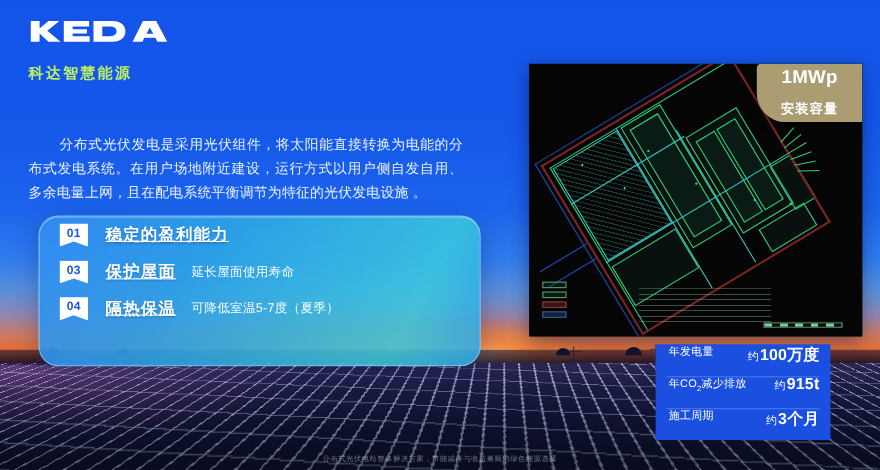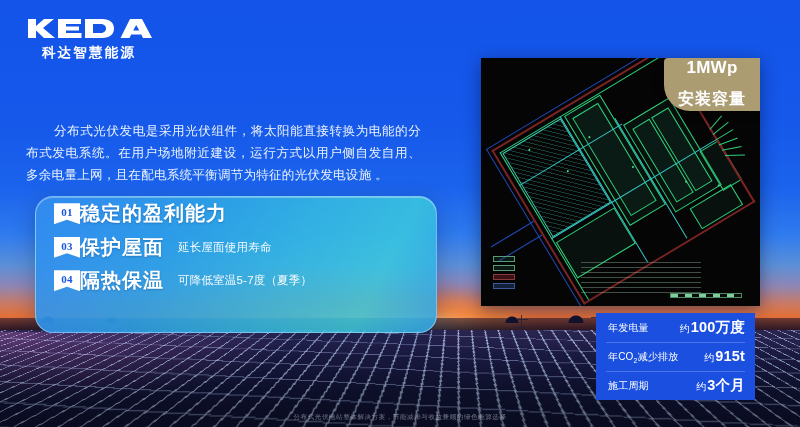--- a/index.html
+++ b/index.html
@@ -82,22 +82,22 @@
     background:linear-gradient(180deg, rgba(0,0,0,0) 0%, rgba(0,0,0,.45) 100%);
   }
 
   
   .logo{position:absolute;left:26px;top:17px;width:126px;}
   .logo-mark{
     display:block;height:22px;
     letter-spacing:2px;
   }
   .logo-cn{
-    display:block;color:#ffffff;font-size:13.5px;letter-spacing:2.2px;
-    font-weight:700;margin-top:5px;text-align:center;
+    display:block;color:#bef264;font-size:13.5px;letter-spacing:2.2px;
+    font-weight:700;margin-top:19px;text-align:left;
     font-family:"Liberation Sans","DejaVu Sans",sans-serif;
   }
 
   
   .headline{
     position:absolute;left:44px;top:76px;
     color:#ffffff;font-size:24px;font-weight:700;letter-spacing:2.5px;
     text-shadow:0 1px 3px rgba(0,30,90,.35);
   }
   .para{
@@ -121,37 +121,39 @@
   .badge{
     position:relative;width:26px;height:21px;flex:0 0 26px;
     background:#ffffff;
     clip-path:polygon(0 0,100% 0,100% 100%,50% 78%,0 100%);
     display:flex;align-items:flex-start;justify-content:center;
     box-shadow:0 1px 2px rgba(0,40,90,.25);
   }
   .badge span{
     color:#1857e0;font-size:11px;font-weight:700;line-height:1;
     margin-top:4px;letter-spacing:.3px;
-    font-family:Liberation Serif, serif;
+    font-family:Liberation Sans, sans-serif;
   }
   .feat-title{
-    color:#ffffff;font-size:20px;font-weight:700;letter-spacing:1px;
-    text-shadow:0 1px 2px rgba(0,40,90,.30);
+    color:#ffffff;font-size:15px;font-weight:700;letter-spacing:1px;
+    margin-left:16px;text-shadow:0 1px 2px rgba(0,40,90,.30);
     white-space:nowrap;
+    text-decoration:underline;
   }
   .feat-desc{
     color:#ffffff;font-size:11.5px;letter-spacing:.2px;white-space:nowrap;
     margin-left:14px;opacity:.97;
   }
 
   
   .cad{
     position:absolute;left:481px;top:58px;width:279px;height:248px;
     background:#050505;overflow:hidden;
     box-shadow:0 4px 16px rgba(0,10,40,.45);
+    padding-left:24px;
   }
   .cad-plan{
     position:absolute;left:34px;top:16px;width:212px;height:212px;
     transform:rotate(-31deg);
   }
   .cad-plan .blk{
     position:absolute;border:1px solid #2ecf7a;
     background:rgba(20,70,55,.18);
   }
   .cad-plan .hatch{
@@ -182,30 +184,30 @@
 
   
   .mwp{
     position:absolute;right:0px;top:0px;width:96px;height:53px;
     background:#ac9c72;
     border-bottom-left-radius:26px;border-top-left-radius:4px;
     display:flex;flex-direction:column;align-items:center;justify-content:center;
     box-shadow:-2px 2px 10px rgba(0,0,0,.35);
   }
   .mwp-val{color:#ffffff;font-size:17px;font-weight:700;line-height:1.05;letter-spacing:.3px;}
-  .mwp-lab{color:#ffffff;font-size:16px;font-weight:700;letter-spacing:1px;margin-top:12px;font-family:Liberation Serif, serif;}
+  .mwp-lab{color:#ffffff;font-size:12px;font-weight:700;letter-spacing:1px;margin-top:12px;font-family:Liberation Serif, serif;}
 
   
   .stats{
     position:absolute;left:596px;top:313px;width:159px;height:87px;
     background:#1a4fe0;
     padding:0;
   }
   .stat-row{
-    position:relative;height:29px;display:flex;align-items:center;
+    position:relative;height:29px;display:flex;
     padding:0 10px 0 12px;
   }
   .stat-row + .stat-row:before{
     content:"";position:absolute;left:10px;right:10px;top:0;height:1px;
     background:rgba(255,255,255,.22);
   }
   .stat-label{color:#ffffff;font-size:10px;letter-spacing:.2px;white-space:nowrap;}
   .stat-label sub{font-size:7px;}
   .stat-value{
     margin-left:auto;color:#ffffff;font-size:10px;white-space:nowrap;

